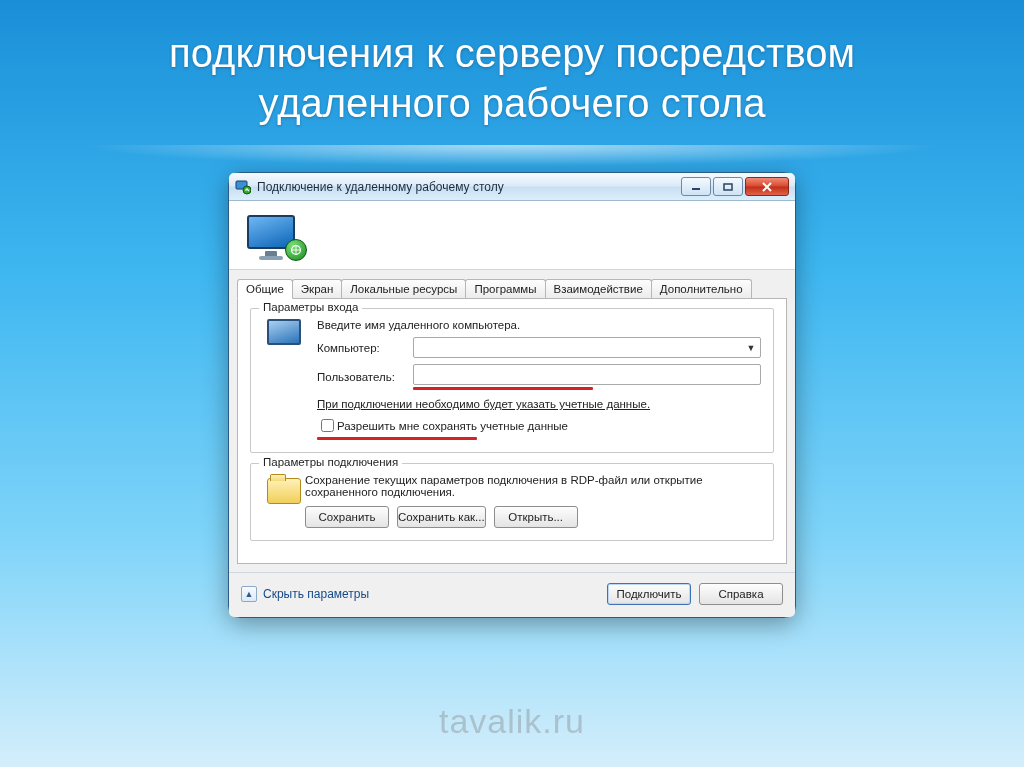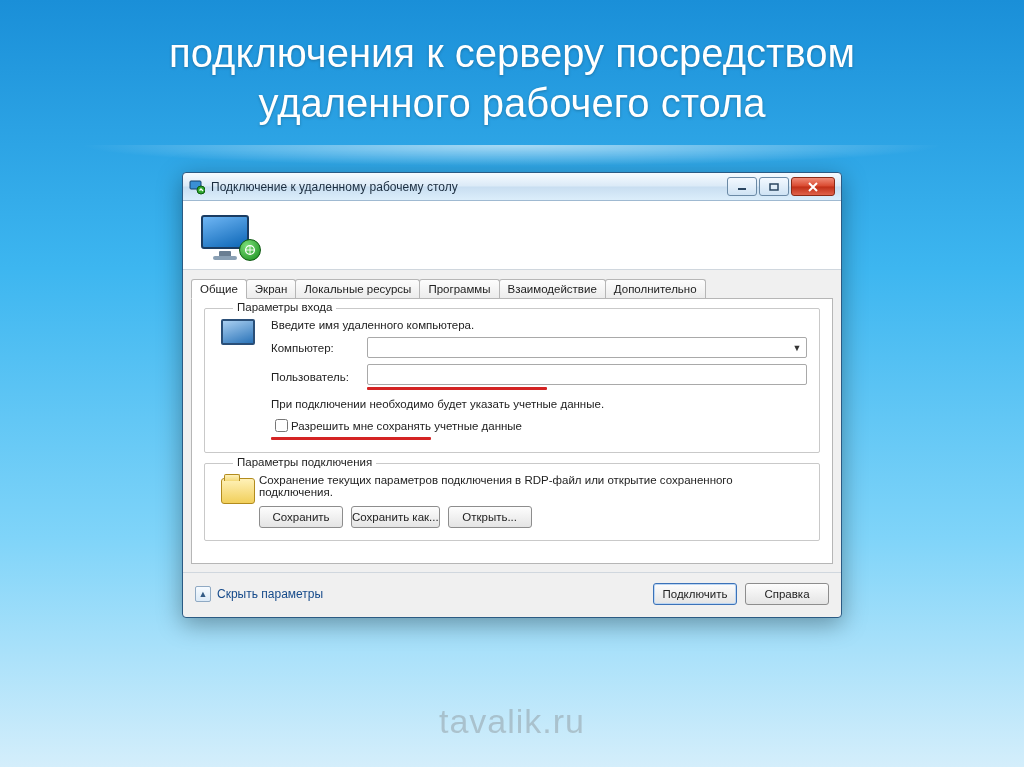--- a/index.html
+++ b/index.html
@@ -27,24 +27,24 @@
     height: 40px;
     background: radial-gradient(ellipse 60% 30px at 50% 0, rgba(255,255,255,.6), transparent 70%);
     pointer-events: none;
   }
   
   .win {
     position: absolute;
     left: 50%;
     top: 172px;
     transform: translateX(-50%);
-    width: 660px;
+    width: 568px;
     background: #eef3f9;
     border: 1px solid #2b5b84;
-    border-radius: 4px;
+    border-radius: 12px;
     box-shadow: 0 6px 24px rgba(0,0,0,.35);
   }
   .titlebar {
     height: 28px;
     background: linear-gradient(180deg, #f6fbff 0, #dbeaf7 48%, #c8def1 52%, #dceefb 100%);
     border-bottom: 1px solid #9fb9d1;
     border-radius: 5px 5px 0 0;
     display: flex;
     align-items: center;
     padding: 0 6px;
@@ -125,21 +125,21 @@
   .group {
     border:1px solid #c9c9c9;
     border-radius: 2px;
     padding: 10px 12px 12px 12px;
     margin-bottom: 10px;
     position: relative;
   }
   .group-legend {
     position: absolute; top:-8px; left:8px;
     background:#fff; padding: 0 4px;
-    font-size: 11.5px; color:#222;margin-left:20px;
+    font-size: 11.5px; color:#222;
   }
   .login-row { display:flex; gap: 12px; }
   .mini-pc-icon { width:42px; display:flex; align-items:flex-start; justify-content:center; }
   .mini-pc-icon .m { width:34px; height:26px; background:linear-gradient(160deg,#a9cff1,#2a73b8); border:2px solid #2a4f78; border-radius:2px; }
   .fields { flex:1; font-size: 11.5px; color:#222; }
   .field-row { display:flex; align-items:center; gap:10px; margin:6px 0; }
   .field-row .lbl { width:86px; }
   .combo {
     flex:1; height:21px;
     border:1px solid #a9a9a9; border-radius:2px;
@@ -149,21 +149,21 @@
   .combo .arrow {
     width:14px; height:14px; display:flex; align-items:center; justify-content:center;
     color:#333; font-size: 9px;
   }
   .textbox {
     flex:1; height:21px; border:1px solid #a9a9a9; border-radius:2px; background:#fff;
   }
   .red-underline {
     height:3px; background:#d42323; width:180px; margin: 2px 0 0 0; border-radius:1px;
   }
-  .hint { margin: 8px 0 6px 0; }
+  .hint { margin: 8px 0 6px 0; text-decoration: underline; }
   .check-row { display:flex; align-items:center; }
   .check-row input { width:13px; height:13px; }
   .red-underline2 { height:3px; background:#d42323; width:160px; margin-top:2px; border-radius:1px; }
   .conn-row { display:flex; gap:0; }
   .folder-icon {
     width:42px; display:flex; align-items:flex-start; justify-content:center; padding-top:4px;
   }
   .folder-icon .f {
     width:34px; height:26px;
     background:linear-gradient(180deg,#fff1b8,#f1cf5b);

